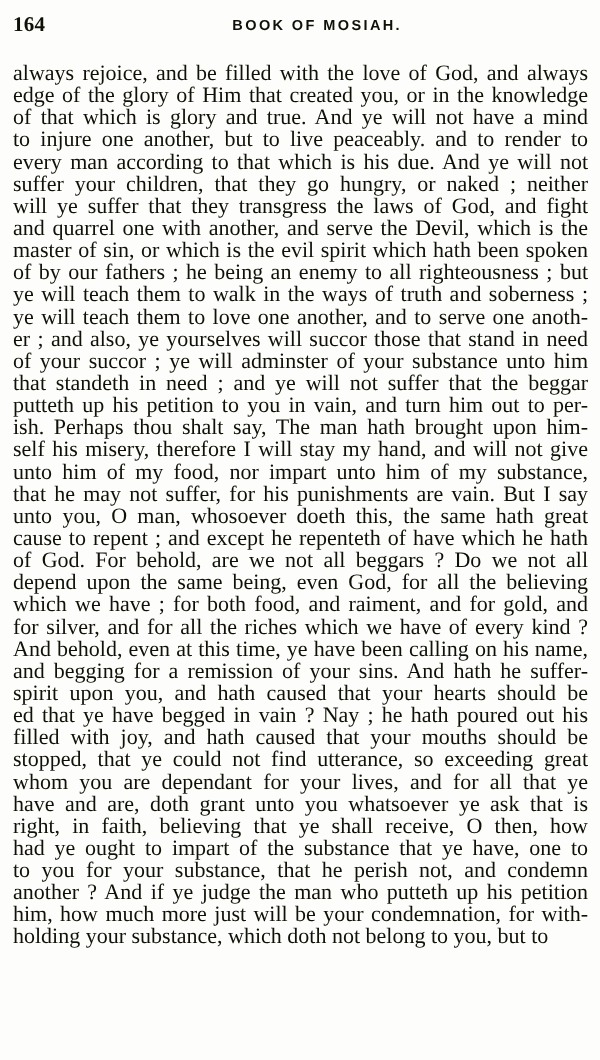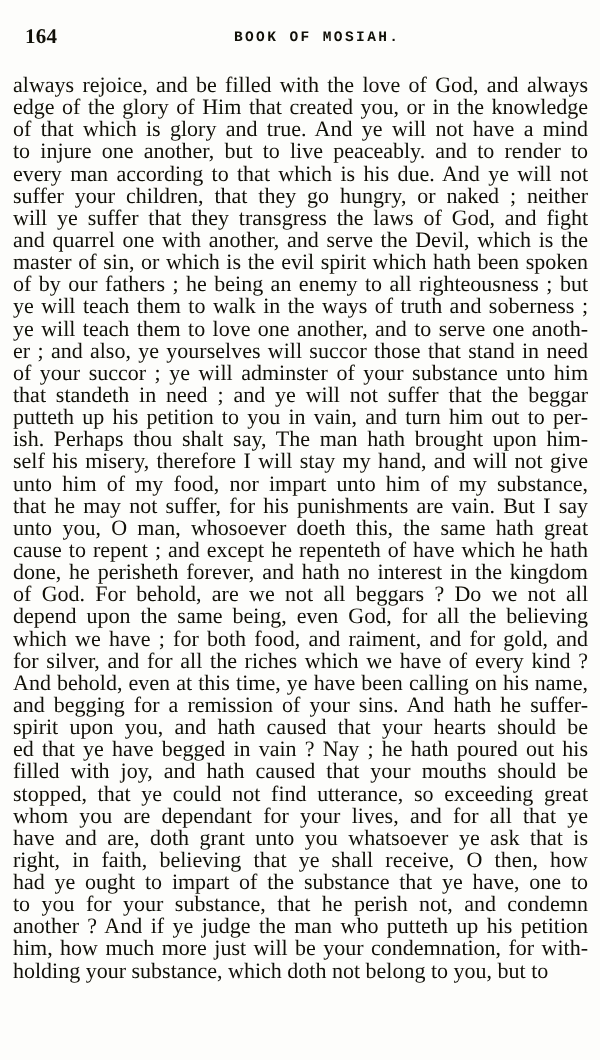--- a/index.html
+++ b/index.html
@@ -20,21 +20,21 @@
     position: relative;
     width: 600px;
     height: 1060px;
     box-sizing: border-box;
     padding: 0;
   }
   
   .page-header {
     position: relative;
     height: 52px;
-    margin: 12px;
+    margin: 0;
   }
   .folio {
     position: absolute;
     left: 13px;
     top: 14px;
     font-size: 21px;
     font-weight: bold;
     letter-spacing: 0.3px;
     line-height: 1;
     font-family: "Liberation Serif", "DejaVu Serif", serif;
@@ -43,21 +43,21 @@
     position: absolute;
     left: 0;
     right: 0;
     top: 19px;
     text-align: center;
     font-size: 14.5px;
     font-weight: bold;
     letter-spacing: 2.4px;
     line-height: 1;
     text-indent: 2.4px;
-    font-family: Liberation Mono, monospace;
+    font-family: Liberation Sans, sans-serif;
     padding-left: 32px;
   }
   
   .textblock {
     position: absolute;
     left: 13px;
     top: 62px;
     width: 575px;
   }
   .line {
@@ -111,21 +111,20 @@
       <div class="line"><span class="just">er ;  and also, ye yourselves will succor those that stand in need</span></div>
       <div class="line"><span class="just">of your succor ;  ye will adminster of  your substance unto him</span></div>
       <div class="line"><span class="just">that standeth in need ;  and ye will  not  suffer  that  the  beggar</span></div>
       <div class="line"><span class="just">putteth up his petition to you in vain, and turn him out to per-</span></div>
       <div class="line"><span class="just">ish.    Perhaps thou shalt say, The man hath brought upon him-</span></div>
       <div class="line"><span class="just">self his misery, therefore I will stay my hand, and will not give</span></div>
       <div class="line"><span class="just">unto him of  my food,  nor  impart unto  him of  my  substance,</span></div>
       <div class="line"><span class="just">that he may not suffer, for his punishments are  vain.  But I say</span></div>
       <div class="line"><span class="just">unto you,  O man, whosoever  doeth this,  the  same hath  great</span></div>
       <div class="line"><span class="just">cause to repent ;  and except he repenteth of have which he hath</span></div>
-      <div class="line"><span class="just">done, he perisheth forever, and hath no interest in the kingdom</span></div>
       <div class="line"><span class="just">of God.    For behold, are we not all beggars ?  Do we not  all</span></div>
       <div class="line"><span class="just">depend  upon  the same  being, even God, for all the  believing</span></div>
       <div class="line"><span class="just">which we have ; for both  food, and raiment, and for gold,  and</span></div>
       <div class="line"><span class="just">for silver, and for all the riches which we have of every  kind ?</span></div>
       <div class="line"><span class="just">And behold, even at this time, ye have been calling on his name,</span></div>
       <div class="line"><span class="just">and begging for a remission of your sins.    And hath he suffer-</span></div>
       <div class="line"><span class="just">spirit upon you, and  hath caused  that your  hearts  should  be</span></div>
       <div class="line"><span class="just">ed that ye have begged in vain ?  Nay ;  he hath poured out his</span></div>
       <div class="line"><span class="just">filled with  joy, and  hath  caused that  your mouths  should  be</span></div>
       <div class="line"><span class="just">stopped, that  ye  could not  find utterance, so  exceeding  great</span></div>

